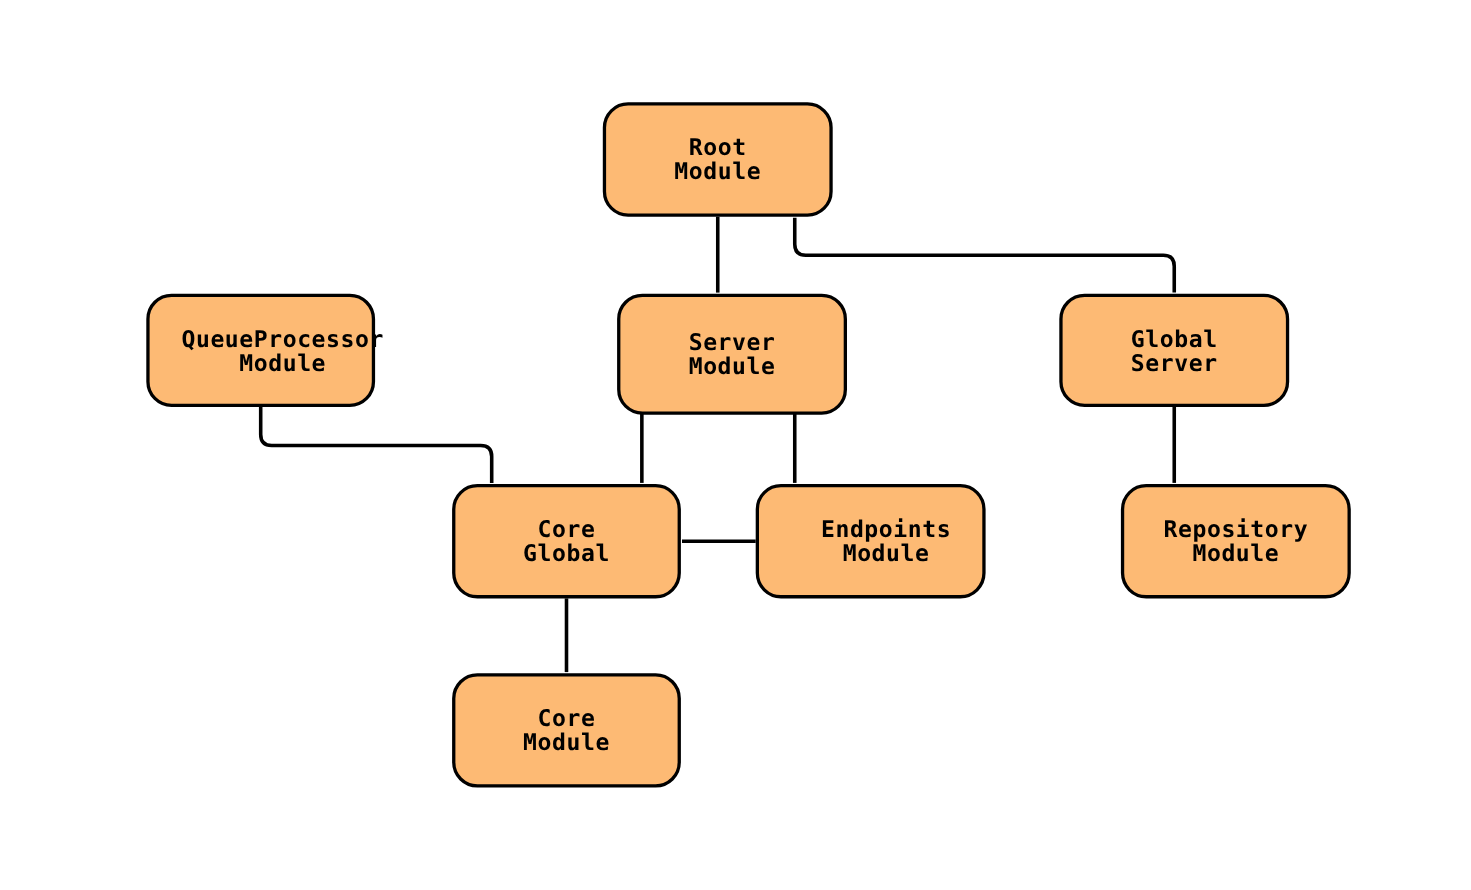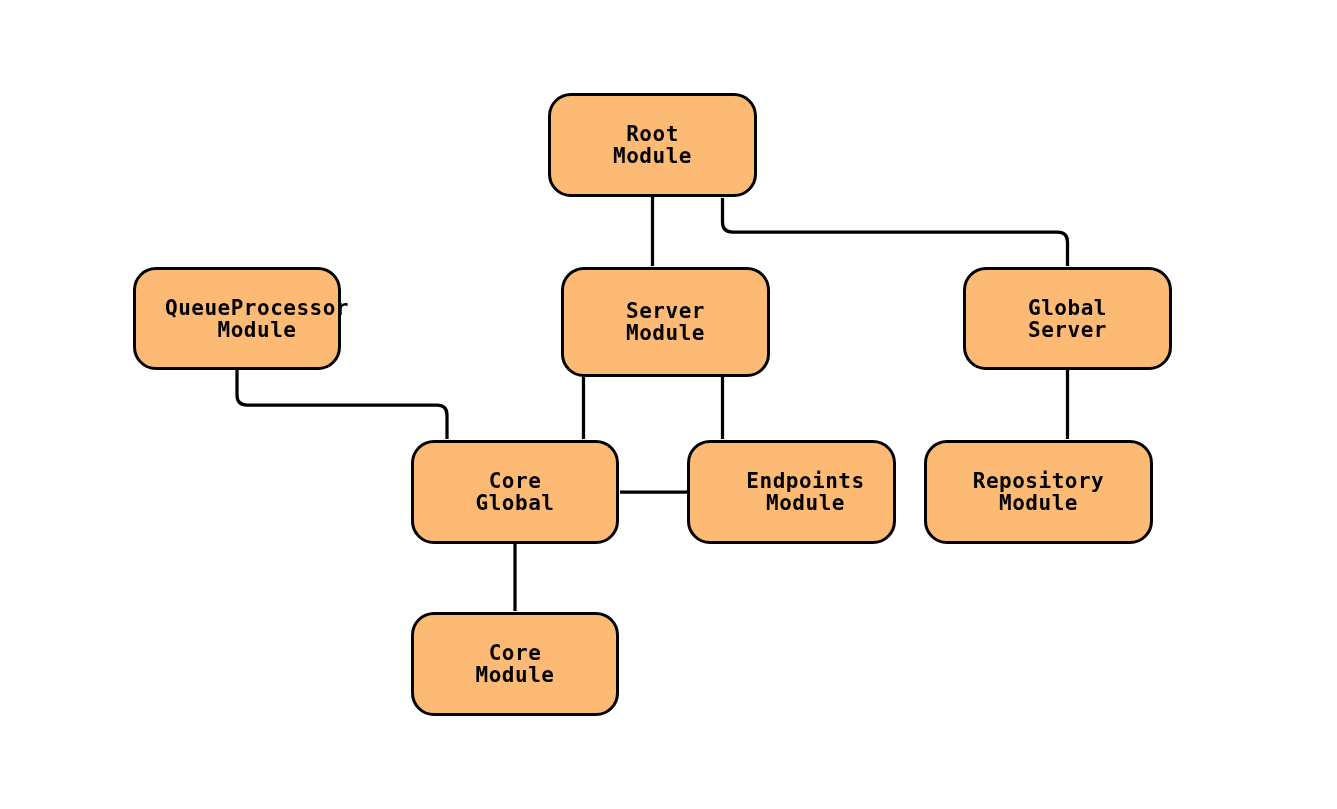--- a/index.html
+++ b/index.html
@@ -99,21 +99,21 @@
   <div class="node" style="left:411px; top:440px; width:208px; height:104px;">
     <span class="node-label">Core
 Global</span>
   </div>
 
   <div class="node" style="left:687px; top:440px; width:209px; height:104px;padding-left:28px;">
     <span class="node-label">Endpoints
 Module</span>
   </div>
 
-  <div class="node" style="left:924px; top:440px; width:229px; height:104px;">
+  <div class="node" style="left:1019px; top:440px; width:209px; height:104px;">
     <span class="node-label">Repository
 Module</span>
   </div>
 
   <div class="node" style="left:411px; top:612px; width:208px; height:104px;">
     <span class="node-label">Core
 Module</span>
   </div>
 
 </div>

